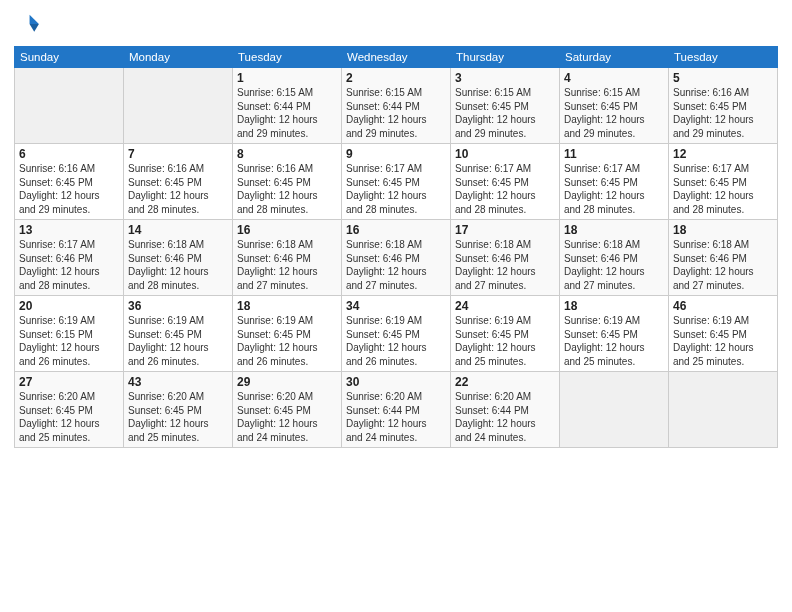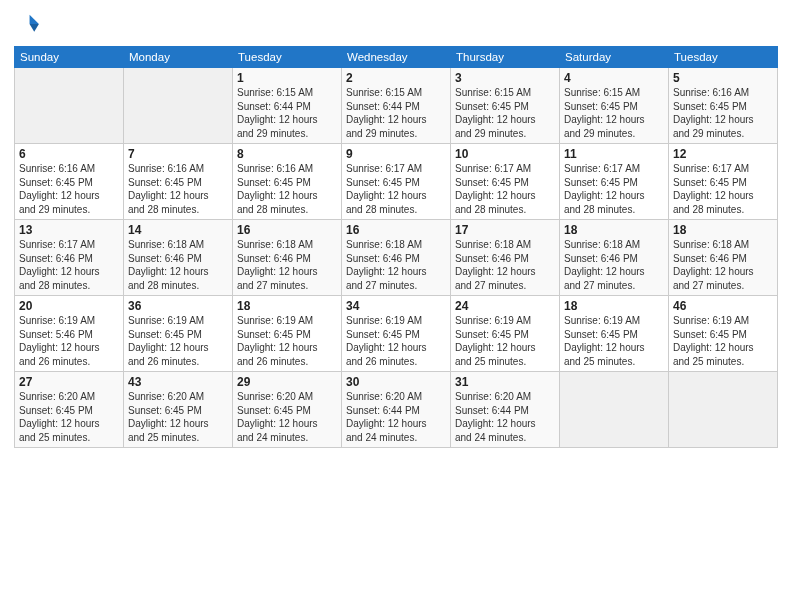--- a/index.html
+++ b/index.html
@@ -246,21 +246,21 @@
             <span class="day-number">18</span>
             <div class="day-info">Sunrise: 6:18 AM
 Sunset: 6:46 PM
 Daylight: 12 hours and 27 minutes.</div>
           </td>
         </tr>
         <tr>
           <td>
             <span class="day-number">20</span>
             <div class="day-info">Sunrise: 6:19 AM
-Sunset: 5:46 PM
+Sunset: 6:15 PM
 Daylight: 12 hours and 26 minutes.</div>
           </td>
           <td>
             <span class="day-number">36</span>
             <div class="day-info">Sunrise: 6:19 AM
 Sunset: 6:45 PM
 Daylight: 12 hours and 26 minutes.</div>
           </td>
           <td>
             <span class="day-number">18</span>
@@ -312,21 +312,21 @@
 Sunset: 6:45 PM
 Daylight: 12 hours and 24 minutes.</div>
           </td>
           <td>
             <span class="day-number">30</span>
             <div class="day-info">Sunrise: 6:20 AM
 Sunset: 6:44 PM
 Daylight: 12 hours and 24 minutes.</div>
           </td>
           <td>
-            <span class="day-number">31</span>
+            <span class="day-number">22</span>
             <div class="day-info">Sunrise: 6:20 AM
 Sunset: 6:44 PM
 Daylight: 12 hours and 24 minutes.</div>
           </td>
           <td class="empty"></td>
           <td class="empty"></td>
         </tr>
       </tbody>
   </table>
 </div>

